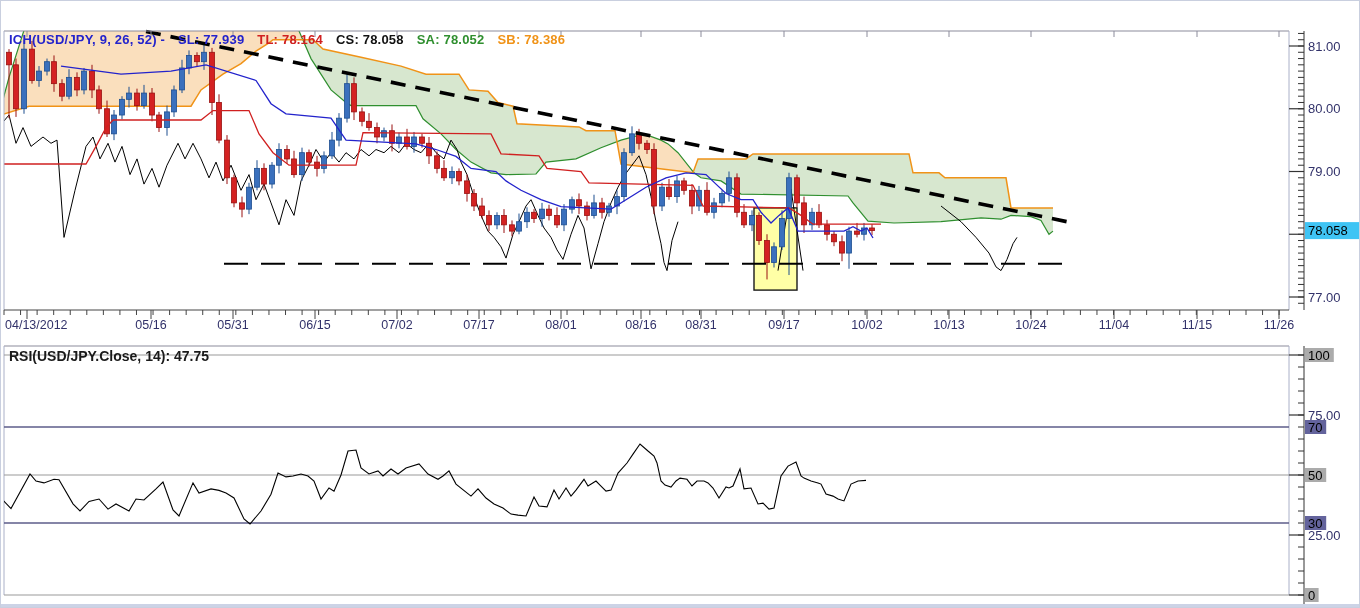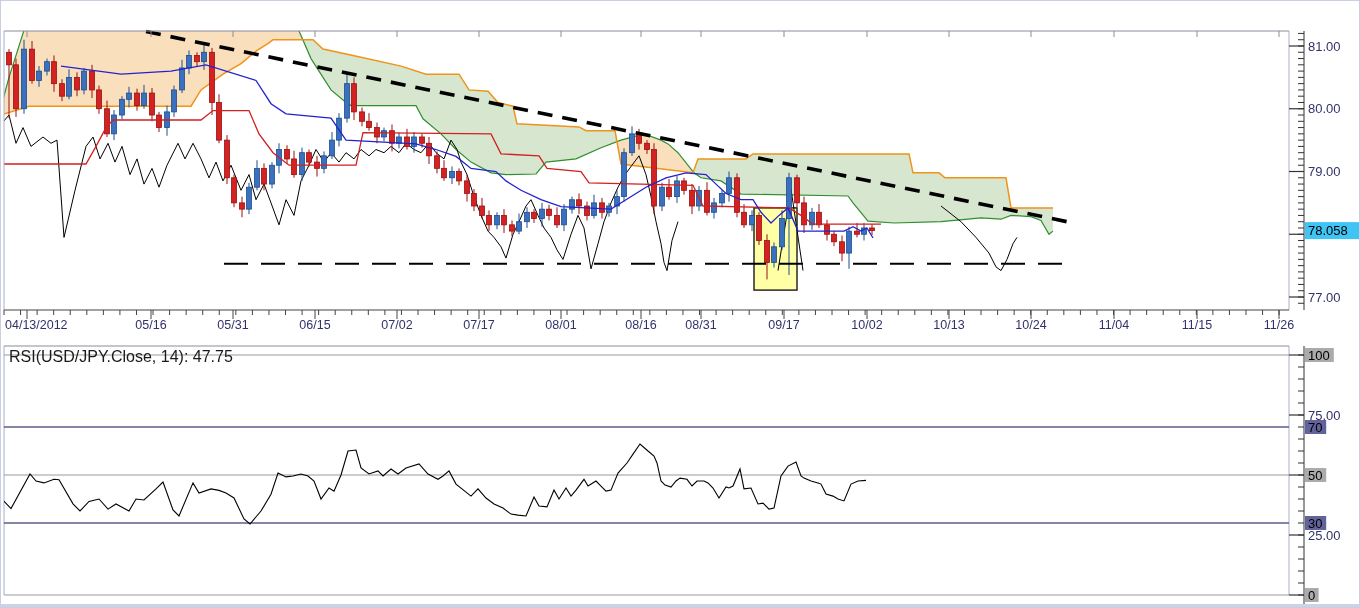--- a/index.html
+++ b/index.html
@@ -10,30 +10,33 @@
   }
   svg{position:absolute;left:0;top:0;}
   .hdr{
     position:absolute;left:8px;top:31px;font-size:13px;font-weight:bold;
     white-space:nowrap;z-index:5;pointer-events:none;letter-spacing:.2px;
   }
   .hdr span{margin-right:13px;}
   .c-blue{color:#2323cc;} .c-red{color:#d02020;} .c-black{color:#111111;}
   .c-green{color:#2f8f2f;} .c-orange{color:#f09318;}
   .rsi-hdr{
-    position:absolute;left:8px;top:347px;font-size:16px;font-weight:normal;color:#1a1a1a;
+    position:absolute;left:8px;top:347px;font-size:14px;font-weight:bold;color:#1a1a1a;
     white-space:nowrap;z-index:5;pointer-events:none;
   }
   .bottom-strip{position:absolute;left:0;top:603px;width:1360px;height:5px;background:#ccd3e6;}
 </style>
 </head>
 <body>
 
 <div class="stage">
 
+  <div class="hdr">
+    <span class="c-blue">ICH(USD/JPY, 9, 26, 52) -</span><span class="c-blue">SL: 77.939</span><span class="c-red">TL: 78.164</span><span class="c-black">CS: 78.058</span><span class="c-green">SA: 78.052</span><span class="c-orange">SB: 78.386</span>
+  </div>
 
   <div class="rsi-hdr">RSI(USD/JPY.Close, 14): 47.75</div>
 
   <svg id="chart-svg" width="1360" height="608">
     <defs>
       <clipPath id="mainClip">
           <rect x="3" y="30" width="1285" height="279"></rect>
         </clipPath>
       <clipPath id="rsiClip">
           <rect x="3" y="345" width="1285" height="250"></rect>

